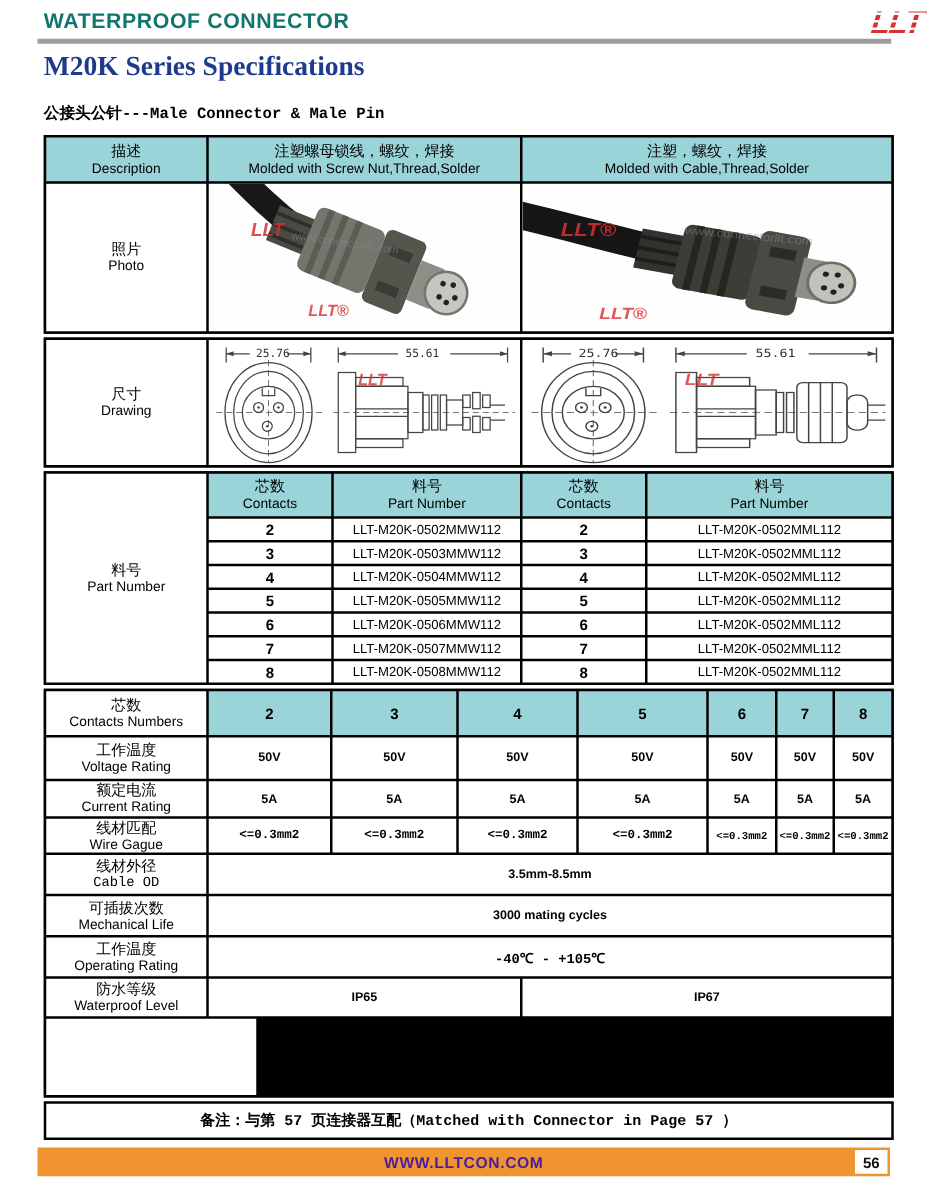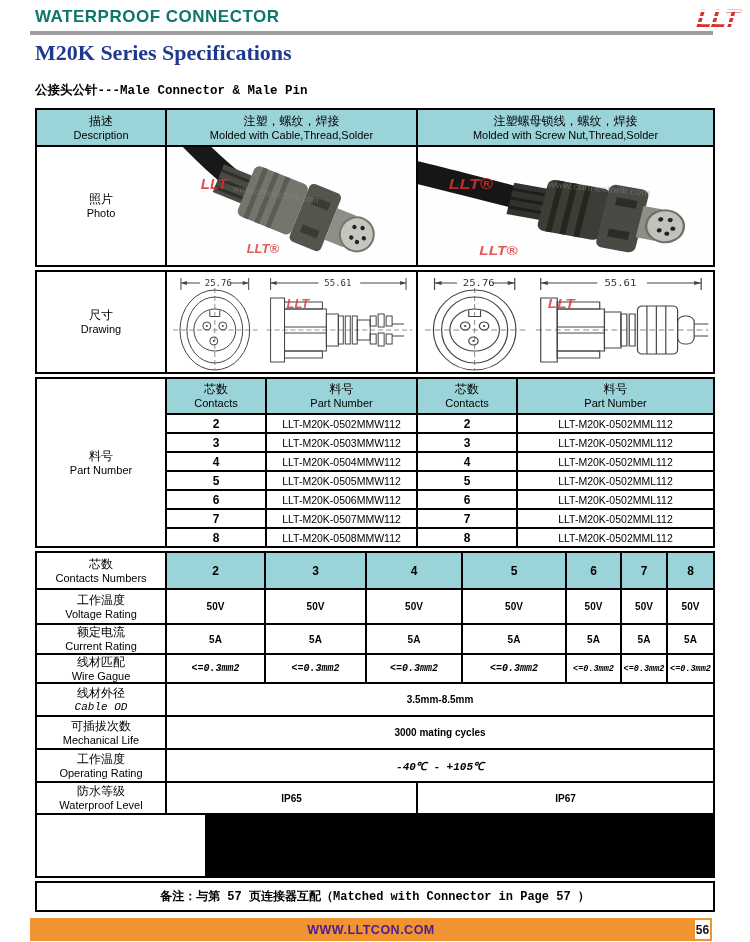--- a/index.html
+++ b/index.html
@@ -21,21 +21,21 @@
 
   
   .tbl{position:absolute;left:35px;top:108px;width:680px;}
   .band{border:2px solid #000;background:#000;display:grid;gap:2px;box-sizing:border-box;}
   .band + .band{margin-top:3px;}
   .c{background:#fff;display:flex;flex-direction:column;align-items:center;justify-content:center;
      text-align:center;overflow:hidden;}
   .t{background:#9AD4D9;}
   .zh{font-size:12px;line-height:15px;}
   .en{font-size:11px;line-height:13px;}
-  .mono{font-family:"Liberation Mono",monospace;font-style:italic;}
+  .mono{font-family:"Liberation Mono",monospace;}
   .cols3{grid-template-columns:128px 249px 1fr;}
   .cols5{grid-template-columns:128px 98px 149px 98px 1fr;grid-template-rows:34px repeat(7,17px);}
   .cols8{grid-template-columns:128px 97px 99px 94px 102px 53px 44px 1fr;}
   .cols2{grid-template-columns:128px 1fr;}
   .bandA{grid-template-rows:35px 118px;}
   .bandB{grid-template-rows:100px;}
   .bandD{display:flex;flex-direction:column;gap:2px;}
   .bandD .row{display:grid;gap:2px;background:#000;}
   .pn{font-size:10.5px;font-weight:normal;letter-spacing:0;}
   .num{font-size:12px;font-weight:bold;}
@@ -48,21 +48,21 @@
   .pinfig{display:flex;flex-direction:column;align-items:center;}
   .pinfig .plabel{font-family:"DejaVu Serif",serif;font-size:13px;margin-top:-2px;}
   .remark-band{border:2px solid #000;margin-top:3px;height:31px;display:flex;align-items:center;
                justify-content:center;box-sizing:border-box;}
   .remark-band div{font-family:"Liberation Mono",monospace;font-size:12px;font-weight:bold;}
 
   
   .footer-bar{position:absolute;left:30px;top:918px;width:682px;height:23px;background:#EF9430;
               display:flex;align-items:center;justify-content:center;}
   .footer-url{color:#4c1d95;font-size:12.5px;font-weight:bold;letter-spacing:.5px;}
-  .page-num{position:absolute;right:2px;top:2px;bottom:2px;width:15px;background:#fff;
+  .page-num{position:absolute;right:2px;top:2px;bottom:2px;width:26px;background:#fff;
             display:flex;align-items:center;justify-content:center;font-size:12px;font-weight:bold;color:#111;}
 
   
   .wm-red{font:italic 900 15px "Liberation Sans",sans-serif;fill:#D93030;opacity:.85;}
   .wm-red-sm{font:italic 900 13px "Liberation Sans",sans-serif;fill:#D93030;opacity:.8;}
   .wm-url{font:9px "Liberation Sans",sans-serif;fill:#8a8a8a;opacity:.5;}
   .dim{font:9px "DejaVu Sans Mono",monospace;fill:#333;}
   .lineart{stroke:#444;fill:none;stroke-width:1;}
   .dash{stroke:#777;stroke-width:.8;stroke-dasharray:5 3;fill:none;}
 </style>
@@ -83,26 +83,26 @@
   <div class="subtitle">公接头公针---Male Connector &amp; Male Pin</div>
 
   <div class="tbl">
 
     <section class="band bandA cols3">
       <div class="c t">
         <div class="zh">描述</div>
         <div class="en">Description</div>
       </div>
       <div class="c t">
+        <div class="zh">注塑螺母锁线，螺纹，焊接</div>
+        <div class="en">Molded with Screw Nut,Thread,Solder</div>
+      </div>
+      <div class="c t">
         <div class="zh">注塑，螺纹，焊接</div>
         <div class="en">Molded with Cable,Thread,Solder</div>
-      </div>
-      <div class="c t">
-        <div class="zh">注塑螺母锁线，螺纹，焊接</div>
-        <div class="en">Molded with Screw Nut,Thread,Solder</div>
       </div>
 
       <div class="c">
         <div class="zh">照片</div>
         <div class="en">Photo</div>
       </div>
       <div class="c photo-cell">
         <svg viewBox="0 0 250 118" preserveAspectRatio="none">
           <rect width="250" height="118" fill="#fefefe"></rect>
           <path d="M20,-10 C38,8 52,22 72,37" stroke="#181818" stroke-width="20" fill="none" stroke-linecap="round"></path>

